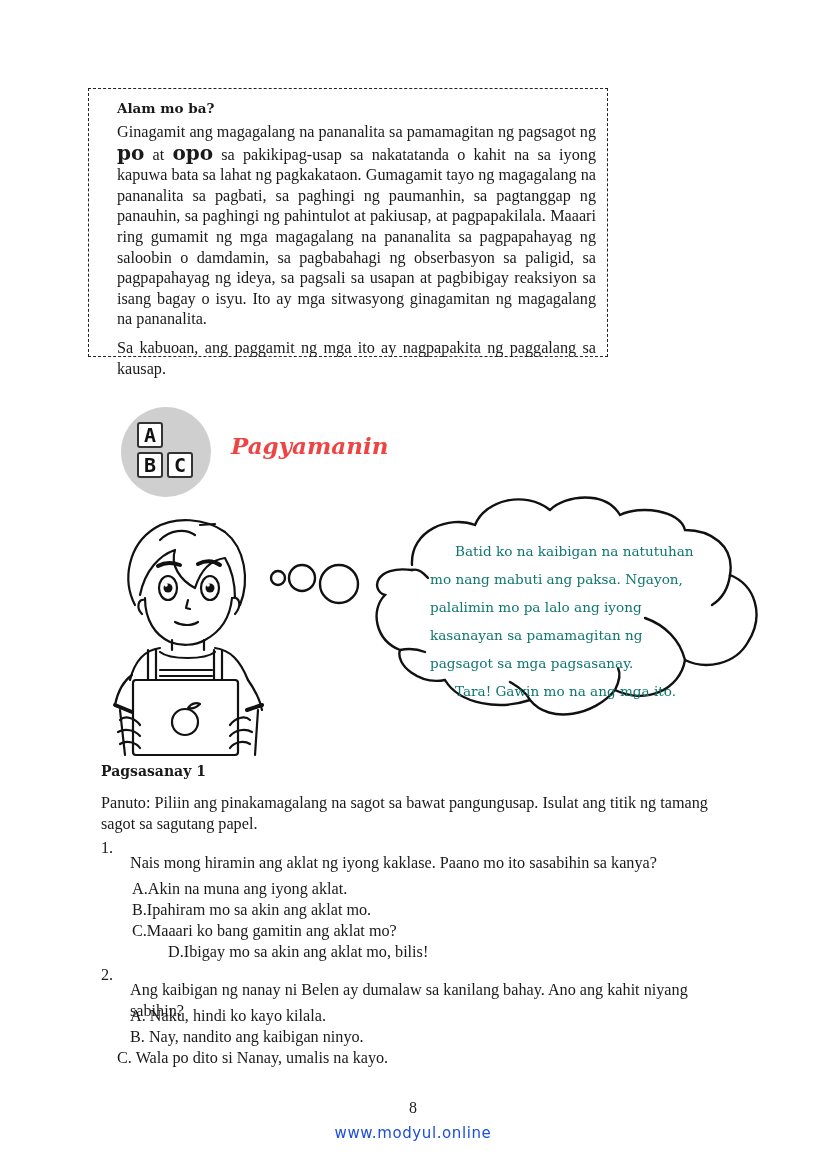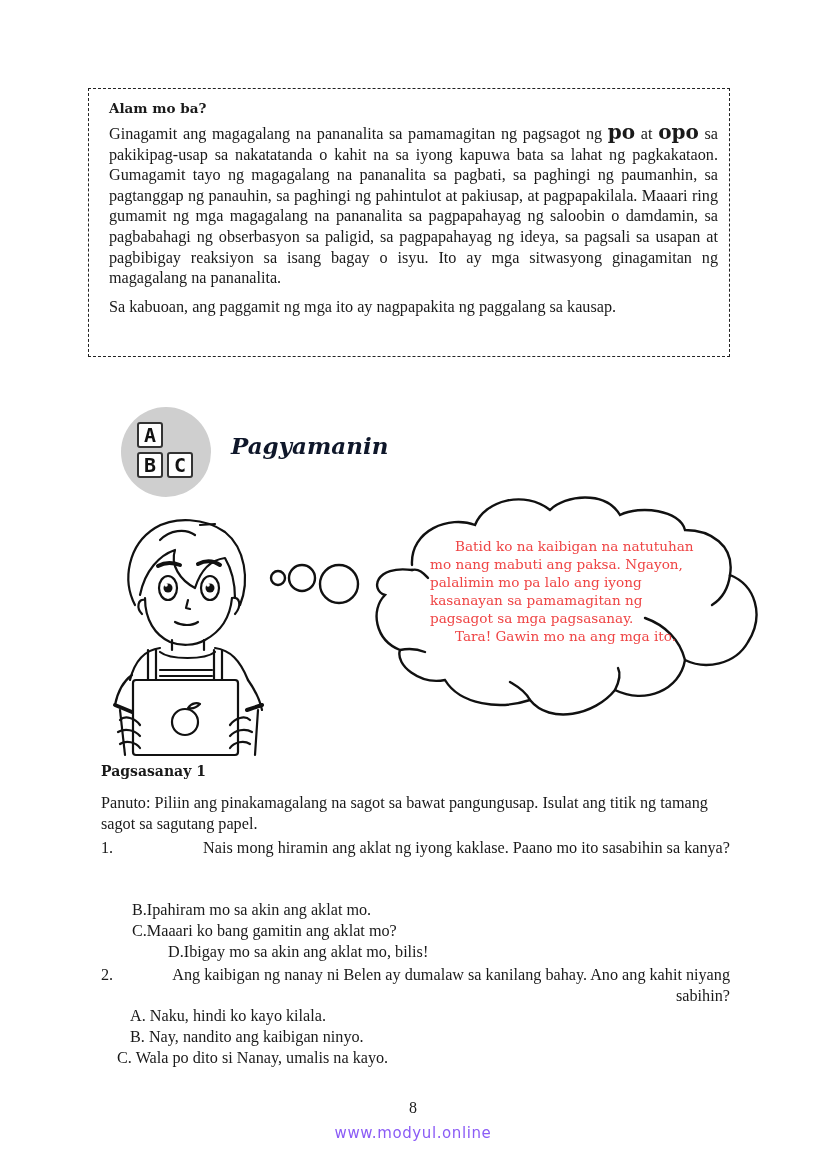--- a/index.html
+++ b/index.html
@@ -1,50 +1,50 @@
 <!DOCTYPE html>
 <html><head>
 <meta charset="utf-8">
 <style>
   html, body { margin: 0; padding: 0; background: #ffffff; }
   body { width: 826px; height: 1169px; position: relative; overflow: hidden;
          font-family: "DejaVu Serif", "Liberation Serif", serif; color: #1a1a1a; }
   .abs { position: absolute; }
 
   
-  .info-box { left: 88px; top: 88px; width: 642px; height: 269px;
-              border: 1.5px dashed #222; box-sizing: border-box; padding: 10px 11px 0 20px; }
+  .info-box { left: 88px; top: 88px; width: 520px; height: 269px;
+              border: 1.5px dashed #222; box-sizing: border-box; padding: 10px 11px 0 28px; }
   .info-title { font-family: "DejaVu Serif", serif; font-weight: bold; font-size: 13.5px; margin: 0 0 5px 0; line-height: 18px; }
   .info-p { font-family: "Liberation Serif", serif; font-size: 16.2px; line-height: 20.6px; margin: 0 0 8px 0; text-align: justify; }
   .info-p b { font-family: "DejaVu Serif", serif; font-size: 20px; }
 
   
   .abc-circle { left: 121px; top: 407px; width: 90px; height: 90px; border-radius: 50%; background: #cfcfcf; }
   .block { width: 26px; height: 26px; border: 2px solid #333; border-radius: 3px; background: #fff;
            box-sizing: border-box; display: flex; align-items: center; justify-content: center;
            font-family: "DejaVu Sans Mono", monospace; font-weight: bold; font-size: 20px; color: #111; line-height: 1; }
   .section-title { left: 231px; top: 432px; font-family: "DejaVu Serif", serif; font-weight: bold; font-style: italic;
-                   font-size: 23px; color: #0f172a; text-align: right; }
+                   font-size: 23px; color: #ef4444; text-align: right; }
 
   
-  .cloud-text { left: 430px; top: 537px; width: 270px; font-family: "DejaVu Serif", serif; font-size: 13.6px; line-height: 18px; color: #ef4444; }
+  .cloud-text { left: 430px; top: 537px; width: 270px; font-family: "DejaVu Serif", serif; font-size: 13.6px; line-height: 28px; color: #0f766e; }
   .cloud-text .indent { text-indent: 25px; display: block; }
 
   
   .ex-title { left: 101px; top: 763px; font-family: "DejaVu Serif", serif; font-weight: bold; font-size: 14px; }
   .panuto { left: 101px; top: 793px; width: 630px; font-family: "Liberation Serif", serif; font-size: 16.2px; line-height: 20.6px; }
   .q { position: absolute; font-family: "Liberation Serif", serif; font-size: 16.2px; line-height: 20.6px; }
   .q .num { position: absolute; left: 0; top: 0; }
-  .q .stem { position: absolute; left: 29px; top: 0; width: 600px; text-align: right; }
+  .q .stem { position: absolute; left: 29px; top: 15px; width: 600px; }
   .opt { position: absolute; left: 31px; white-space: nowrap; }
   .opt .letter { display: inline-block; min-width: 14px; }
 
   .page-num { left: 0; width: 826px; top: 1099px; text-align: center; font-family: "Liberation Serif", serif; font-size: 16px; }
   .watermark { left: 0; width: 826px; top: 1124px; text-align: center; font-family: "DejaVu Sans", sans-serif;
-               font-size: 15px; color: #8b5cf6; letter-spacing: 0.6px; }
+               font-size: 15px; color: #1d4ed8; letter-spacing: 0.6px; }
 </style>
 </head>
 <body>
 
 <div class="abs info-box">
   <div class="info-title">Alam mo ba?</div>
   <p class="info-p"><span>Ginagamit ang magagalang na pananalita sa pamamagitan ng pagsagot ng </span><b>po</b><span> at </span><b>opo</b><span> sa pakikipag-usap sa nakatatanda o kahit na sa iyong kapuwa bata sa lahat ng pagkakataon. Gumagamit tayo ng magagalang na pananalita sa pagbati, sa paghingi ng paumanhin, sa pagtanggap ng panauhin, sa paghingi ng pahintulot at pakiusap, at pagpapakilala. Maaari ring gumamit ng mga magagalang na pananalita sa pagpapahayag ng saloobin o damdamin, sa pagbabahagi ng obserbasyon sa paligid, sa pagpapahayag ng ideya, sa pagsali sa usapan at pagbibigay reaksiyon sa isang bagay o isyu. Ito ay mga sitwasyong ginagamitan ng magagalang na pananalita.</span></p>
   <p class="info-p">Sa kabuoan, ang paggamit ng mga ito ay nagpapakita ng paggalang sa kausap.</p>
 </div>
 
@@ -147,20 +147,21 @@
   <span class="indent">Batid ko na kaibigan na natutuhan mo nang mabuti ang paksa. Ngayon, palalimin mo pa lalo ang iyong kasanayan sa pamamagitan ng pagsagot sa mga pagsasanay.</span>
   <span class="indent">Tara! Gawin mo na ang mga ito.</span>
 </div>
 
 <div class="abs ex-title">Pagsasanay 1</div>
 <div class="abs panuto">Panuto: Piliin ang pinakamagalang na sagot sa bawat pangungusap. Isulat ang titik ng tamang sagot sa sagutang papel.</div>
 
 <div class="q" style="left:101px; top:838px; width:640px; height:125px;">
   <span class="num">1.</span>
   <span class="stem">Nais mong hiramin ang aklat ng iyong kaklase. Paano mo ito sasabihin sa kanya?</span>
+  <div class="opt" style="top:41px;"><span class="letter">A.</span><span>Akin na muna ang iyong aklat.</span></div>
   <div class="opt" style="top:62px;"><span class="letter">B.</span><span>Ipahiram mo sa akin ang aklat mo.</span></div>
   <div class="opt" style="top:83px;"><span class="letter">C.</span><span>Maaari ko bang gamitin ang aklat mo?</span></div>
   <div class="opt" style="top:104px;margin-left:36px;"><span class="letter">D.</span><span>Ibigay mo sa akin ang aklat mo, bilis!</span></div>
 </div>
 
 <div class="q" style="left:101px; top:965px; width:640px; height:105px;">
   <span class="num">2.</span>
   <span class="stem">Ang kaibigan ng nanay ni Belen ay dumalaw sa kanilang bahay. Ano ang kahit niyang sabihin?</span>
   <div class="opt" style="top:41px; left:29px;text-align:right;"><span class="letter">A.</span> <span>Naku, hindi ko kayo kilala.</span></div>
   <div class="opt" style="top:62px; left:29px;"><span class="letter">B.</span> <span>Nay, nandito ang kaibigan ninyo.</span></div>

